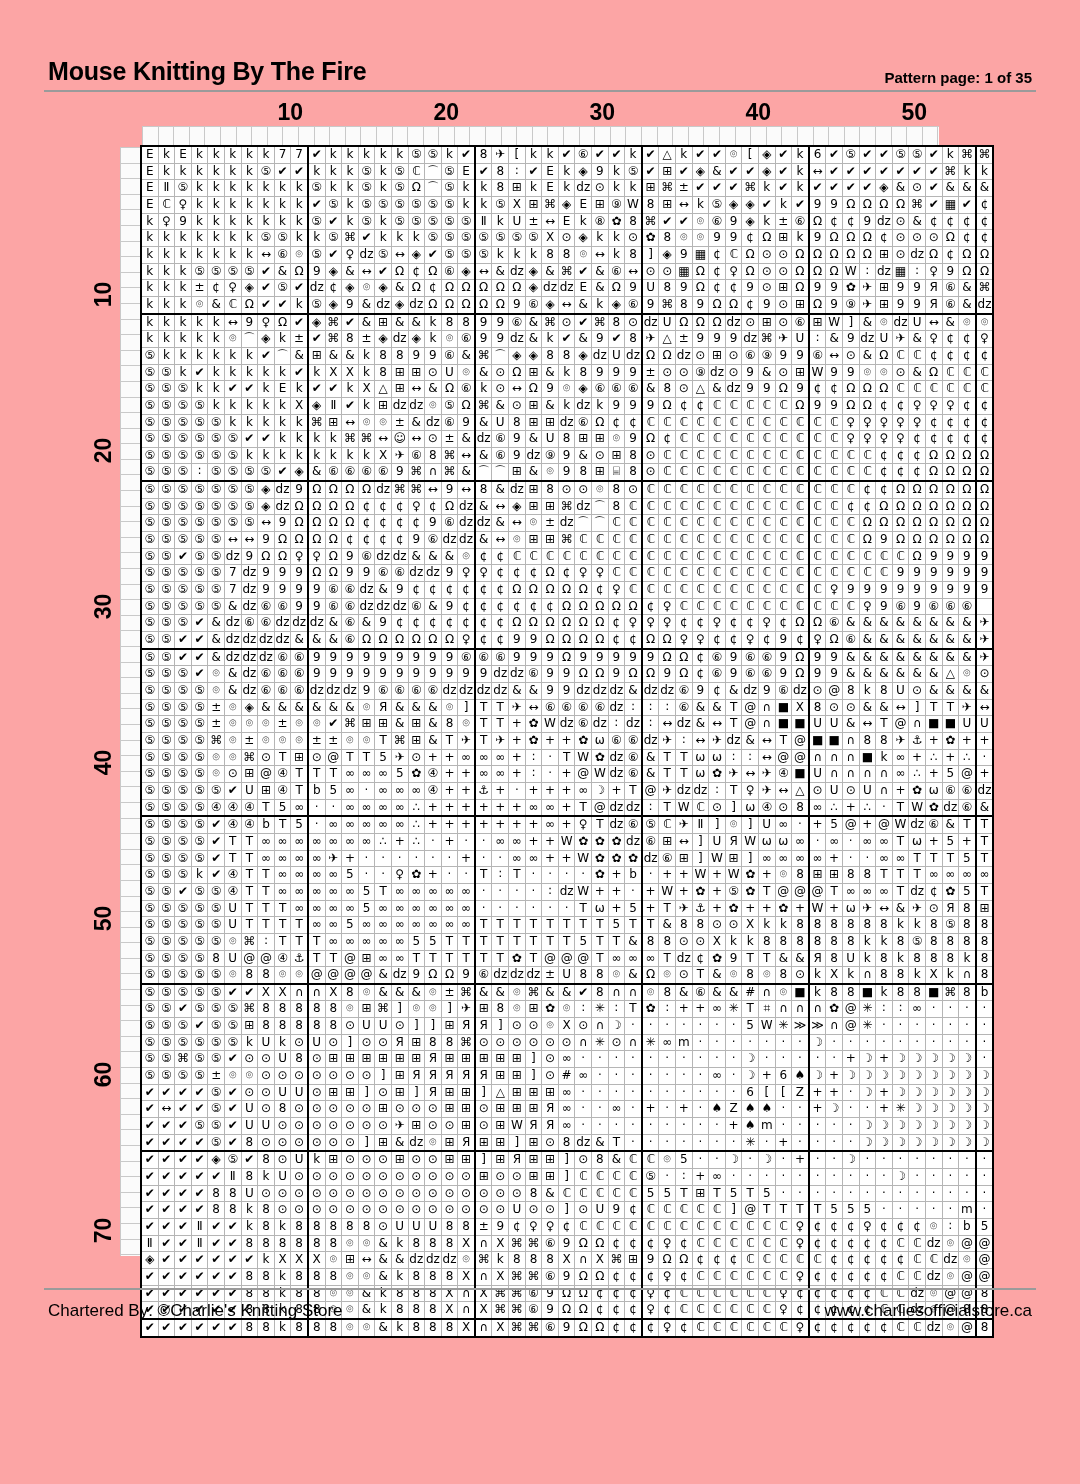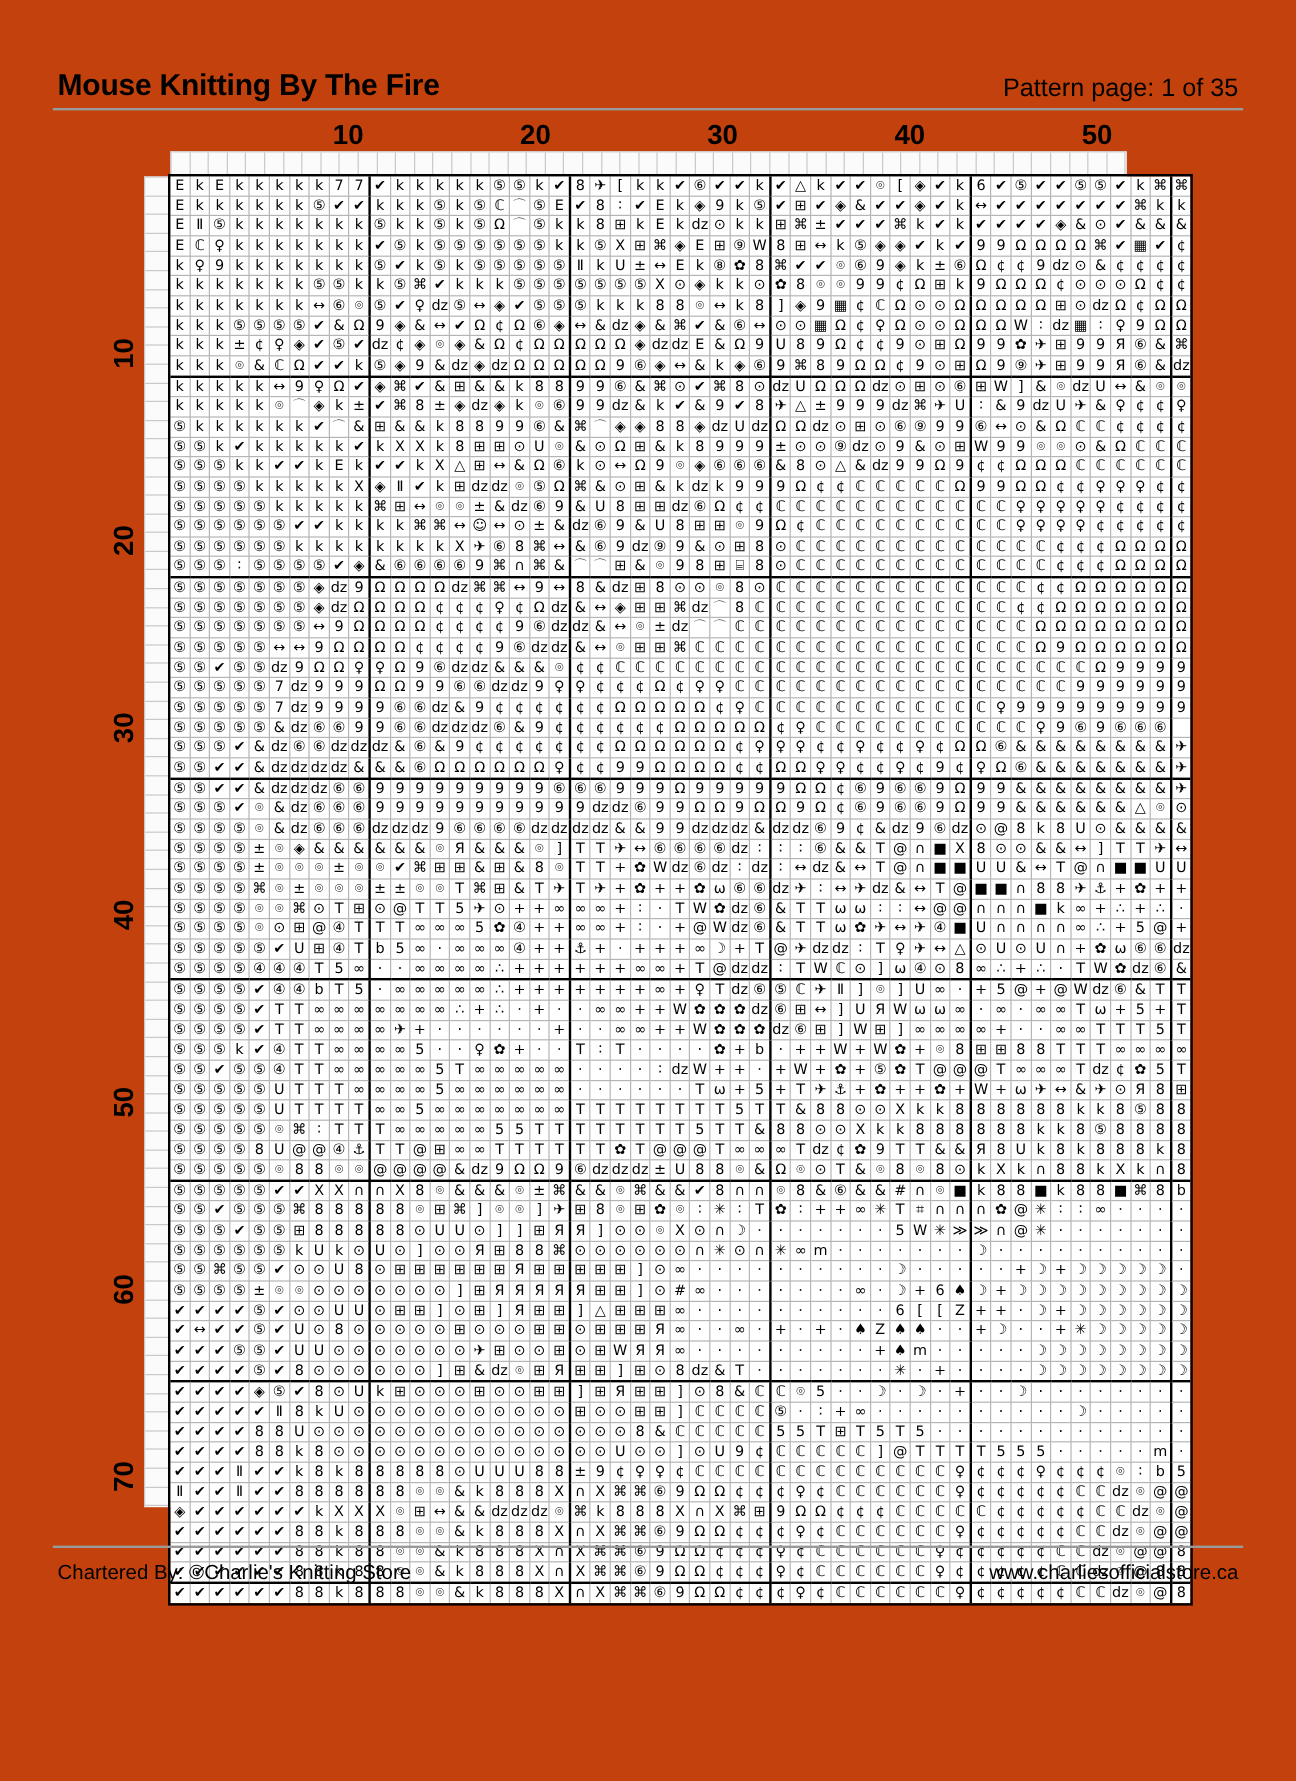--- a/index.html
+++ b/index.html
@@ -13,43 +13,43 @@
     position: relative;
     font-family: "Liberation Sans", sans-serif;
     color: #000;
     overflow: hidden;
   }
 
   
   #page {
     position: absolute;
     inset: 0;
-    background: #c2410c;
+    background: #fca5a5;
   }
 
   
   #header {
     position: absolute;
     left: 48px;
     top: 42px;
     width: 984px;
     height: 44px;
     display: flex;
     align-items: flex-end;
     justify-content: space-between;
   }
   #header .title {
     font-size: 25px;
     font-weight: bold;
     letter-spacing: -0.2px;
     white-space: nowrap;
   }
   #header .pageno {
-    font-size: 21px;
-    font-weight: normal;
+    font-size: 15px;
+    font-weight: bold;
     white-space: nowrap;
     margin-top: 28px;
   }
   #header-rule {
     position: absolute;
     left: 44px;
     top: 90px;
     width: 992px;
     height: 2px;
     background: #9a9a9a;

